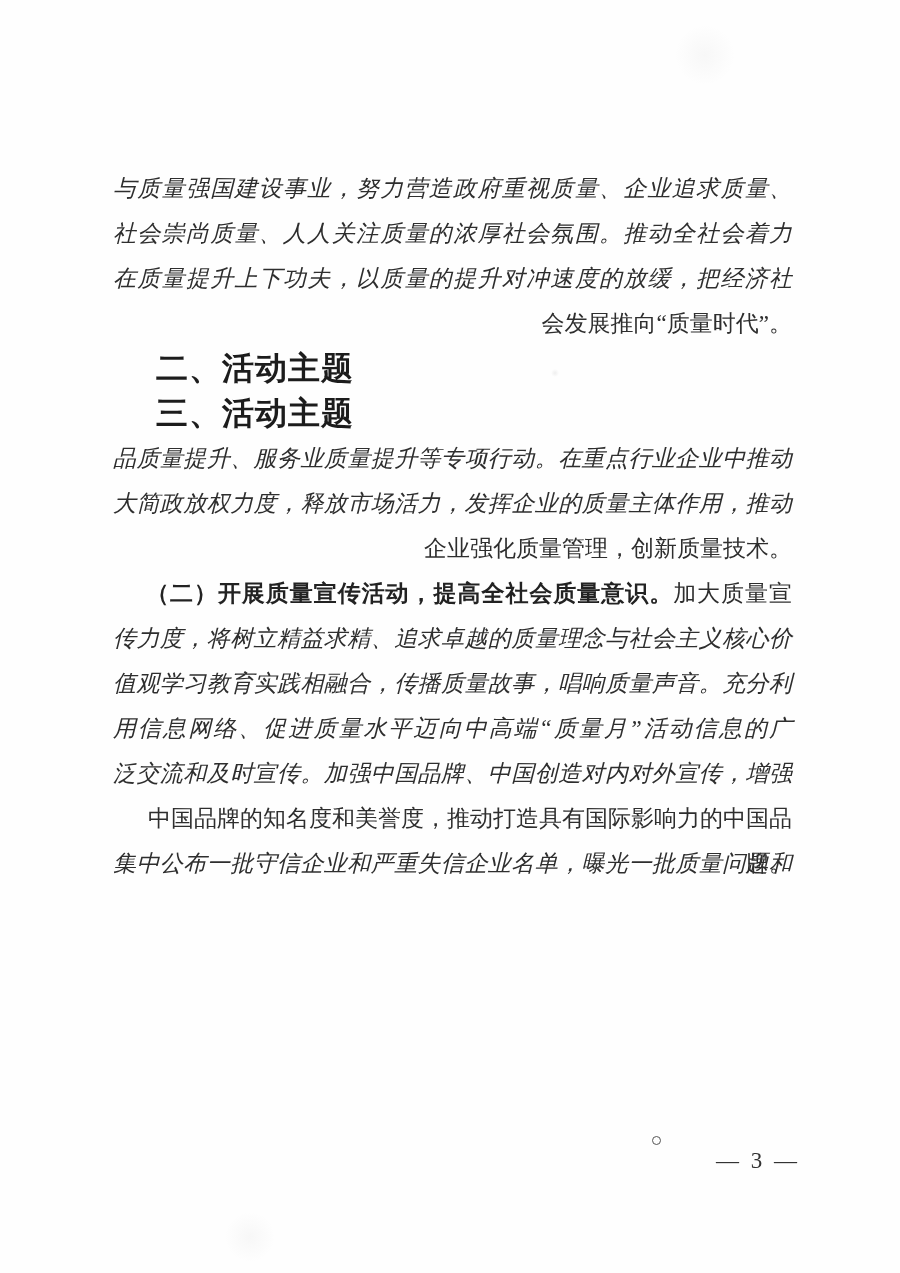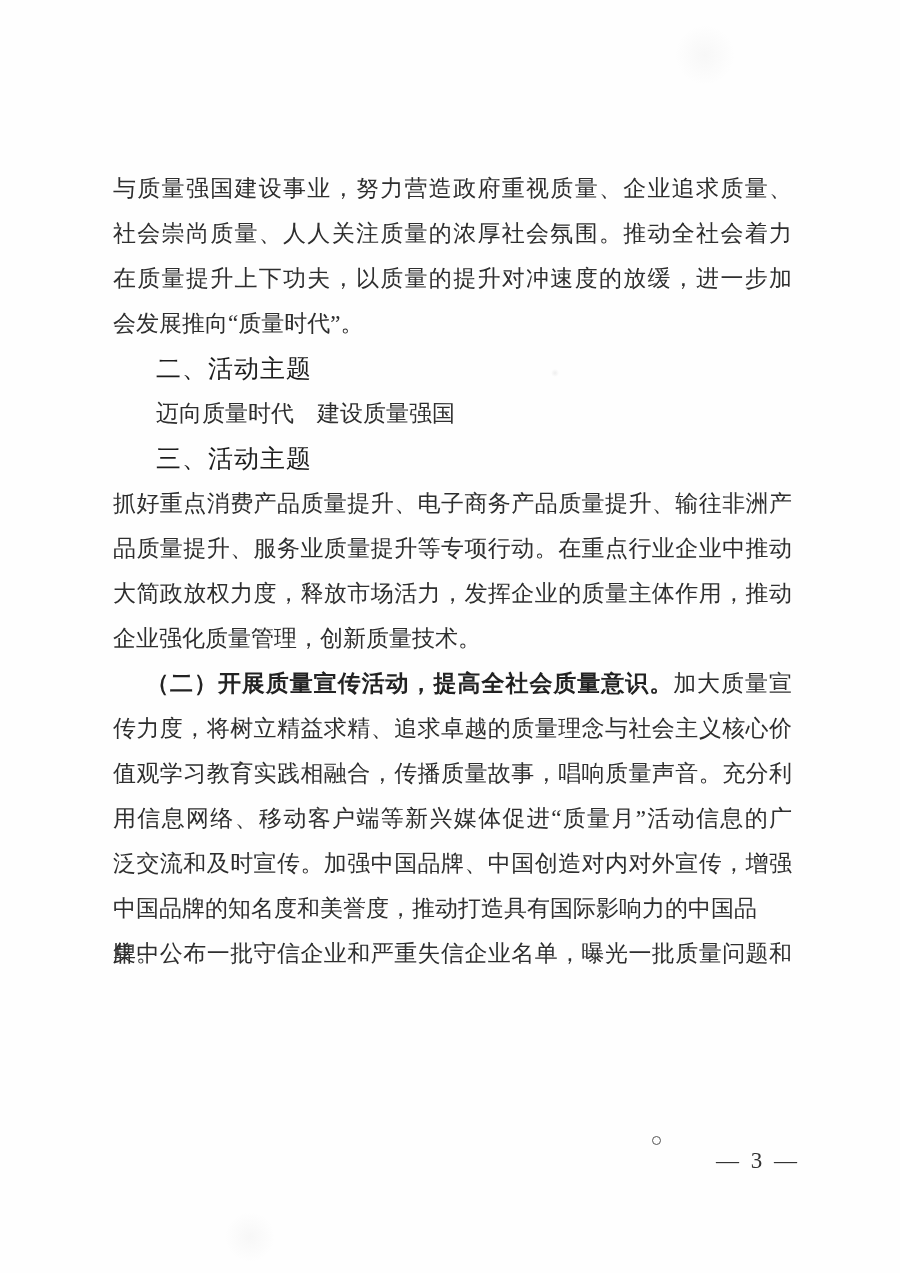--- a/index.html
+++ b/index.html
@@ -28,25 +28,26 @@
     height: 45px;
     line-height: 45px;
     font-size: 23px;
     color: #2e2e2e;
     font-family: "Liberation Serif", serif;
   }
   .line.flow {
     text-align: justify;
     text-align-last: justify;
     text-justify: inter-character;
+    font-style: italic;
   }
-  .line.end { text-align: left; }
+  .line.end { text-align: right; }
   .line.heading {
-    font-weight: 400;
-    font-size: 25px;
+    font-weight: 700;
+    font-size: 32px;
     color: #1c1c1c;
     text-indent: 43px;
     font-family: "Liberation Sans", sans-serif;
     letter-spacing: 1px;
   }
   .line.indent-end { text-indent: 43px; }
   .line.lead {
     text-indent: 33px;
     text-align: justify;
     text-align-last: justify;
@@ -78,32 +79,30 @@
     background: transparent;
   }
 </style>
 </head>
 <body>
 
 <div class="page">
   <div class="text-block" id="text-block">
       <div class="line flow"><span>与质量强国建设事业，努力营造政府重视质量、企业追求质量、</span></div>
       <div class="line flow"><span>社会崇尚质量、人人关注质量的浓厚社会氛围。推动全社会着力</span></div>
-      <div class="line flow"><span>在质量提升上下功夫，以质量的提升对冲速度的放缓，进一步加</span></div>
+      <div class="line flow"><span>在质量提升上下功夫，以质量的提升对冲速度的放缓，把经济社</span></div>
       <div class="line end"><span>会发展推向“质量时代”。</span></div>
       <div class="line heading"><span>二、活动主题</span></div>
-      <div class="line indent-end"><span>迈向质量时代　建设质量强国</span></div>
       <div class="line heading"><span>三、活动主题</span></div>
-      <div class="line flow"><span>抓好重点消费产品质量提升、电子商务产品质量提升、输往非洲产</span></div>
       <div class="line flow"><span>品质量提升、服务业质量提升等专项行动。在重点行业企业中推动</span></div>
       <div class="line flow"><span>大简政放权力度，释放市场活力，发挥企业的质量主体作用，推动</span></div>
       <div class="line end"><span>企业强化质量管理，创新质量技术。</span></div>
       <div class="line lead"><span class="lead-bold">（二）开展质量宣传活动，提高全社会质量意识。</span><span>加大质量宣</span></div>
       <div class="line flow"><span>传力度，将树立精益求精、追求卓越的质量理念与社会主义核心价</span></div>
       <div class="line flow"><span>值观学习教育实践相融合，传播质量故事，唱响质量声音。充分利</span></div>
-      <div class="line flow"><span>用信息网络、移动客户端等新兴媒体促进“质量月”活动信息的广</span></div>
+      <div class="line flow"><span>用信息网络、促进质量水平迈向中高端“质量月”活动信息的广</span></div>
       <div class="line flow"><span>泛交流和及时宣传。加强中国品牌、中国创造对内对外宣传，增强</span></div>
       <div class="line end"><span>中国品牌的知名度和美誉度，推动打造具有国际影响力的中国品牌。</span></div>
       <div class="line flow"><span>集中公布一批守信企业和严重失信企业名单，曝光一批质量问题和</span></div>
     </div>
   <div class="scan-artifact-circle"></div>
   <div class="page-number">— 3 —</div>
 </div>
 
 </body></html>

